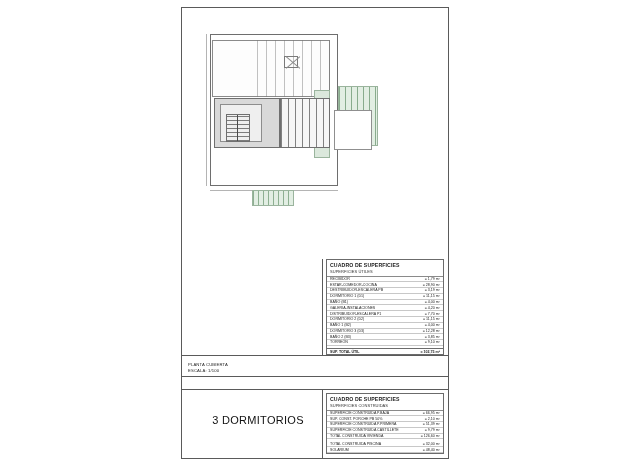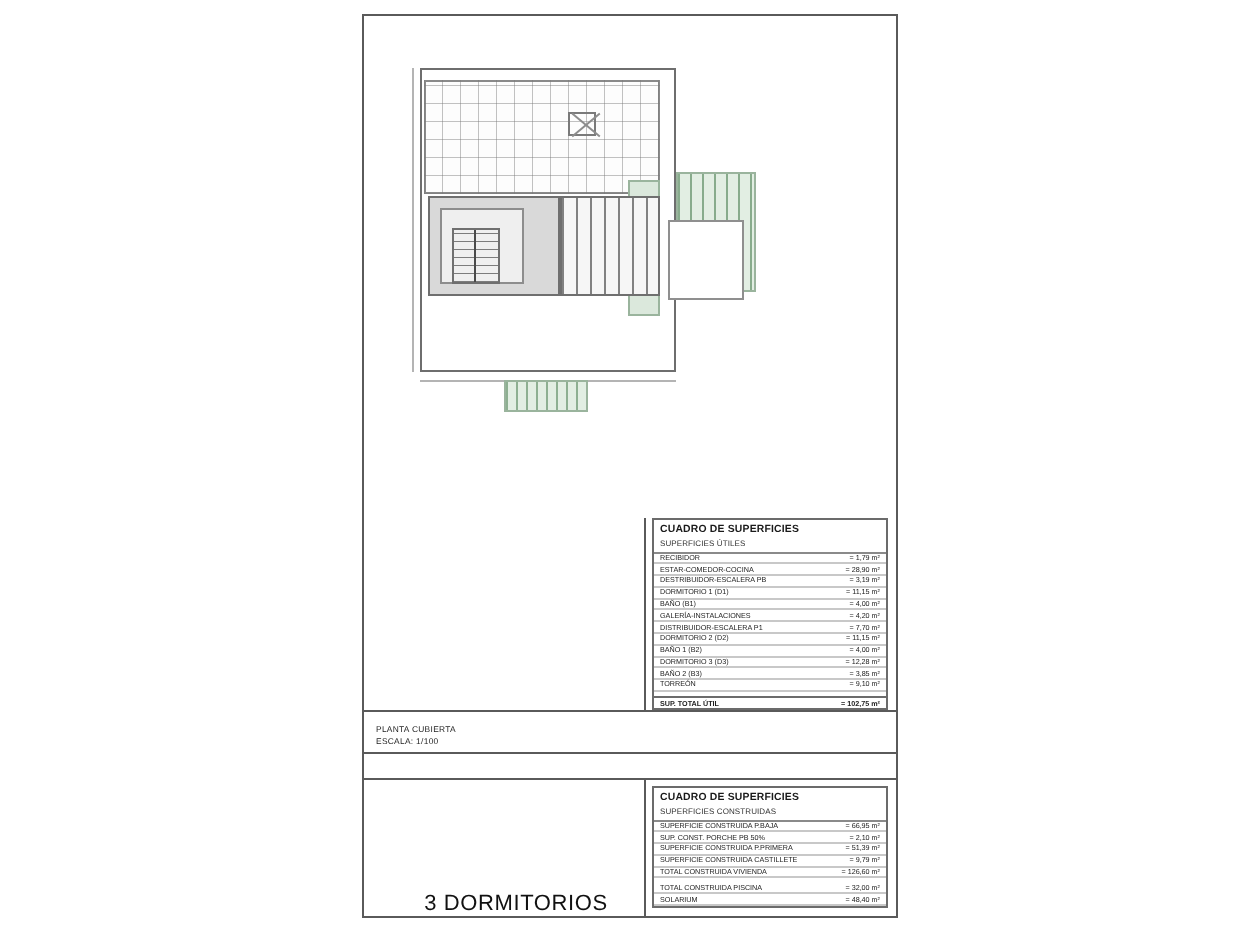--- a/index.html
+++ b/index.html
@@ -290,21 +290,20 @@
 
   .big-title {
     position: absolute;
     left: 196px;
     top: 414px;
     width: 124px;
     text-align: center;
     font-size: 11px;
     color: #111111;
     letter-spacing: .3px;
-    margin-top: 32px;
   }
 
   .v-divider {
     position: absolute;
     top: 389px;
     left: 322px;
     width: 1px;
     height: 70px;
     background: #5a5a5a;
   }

